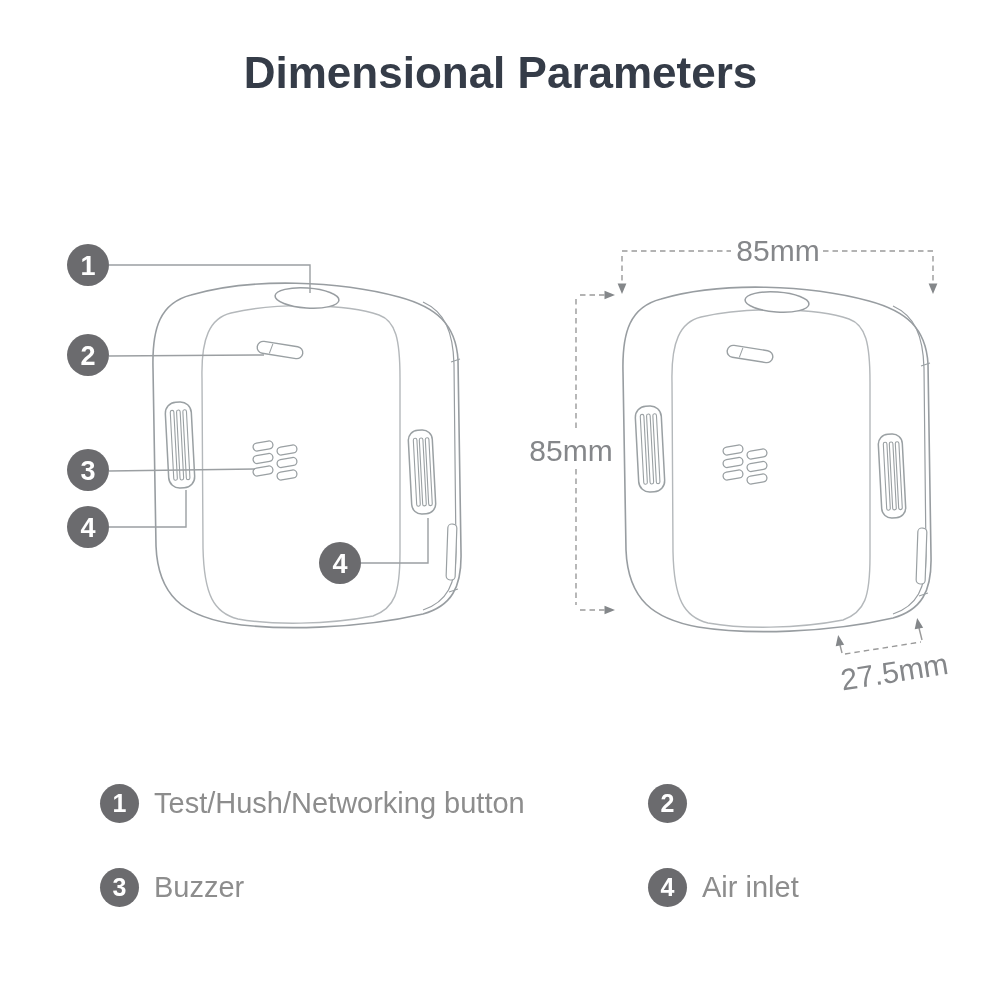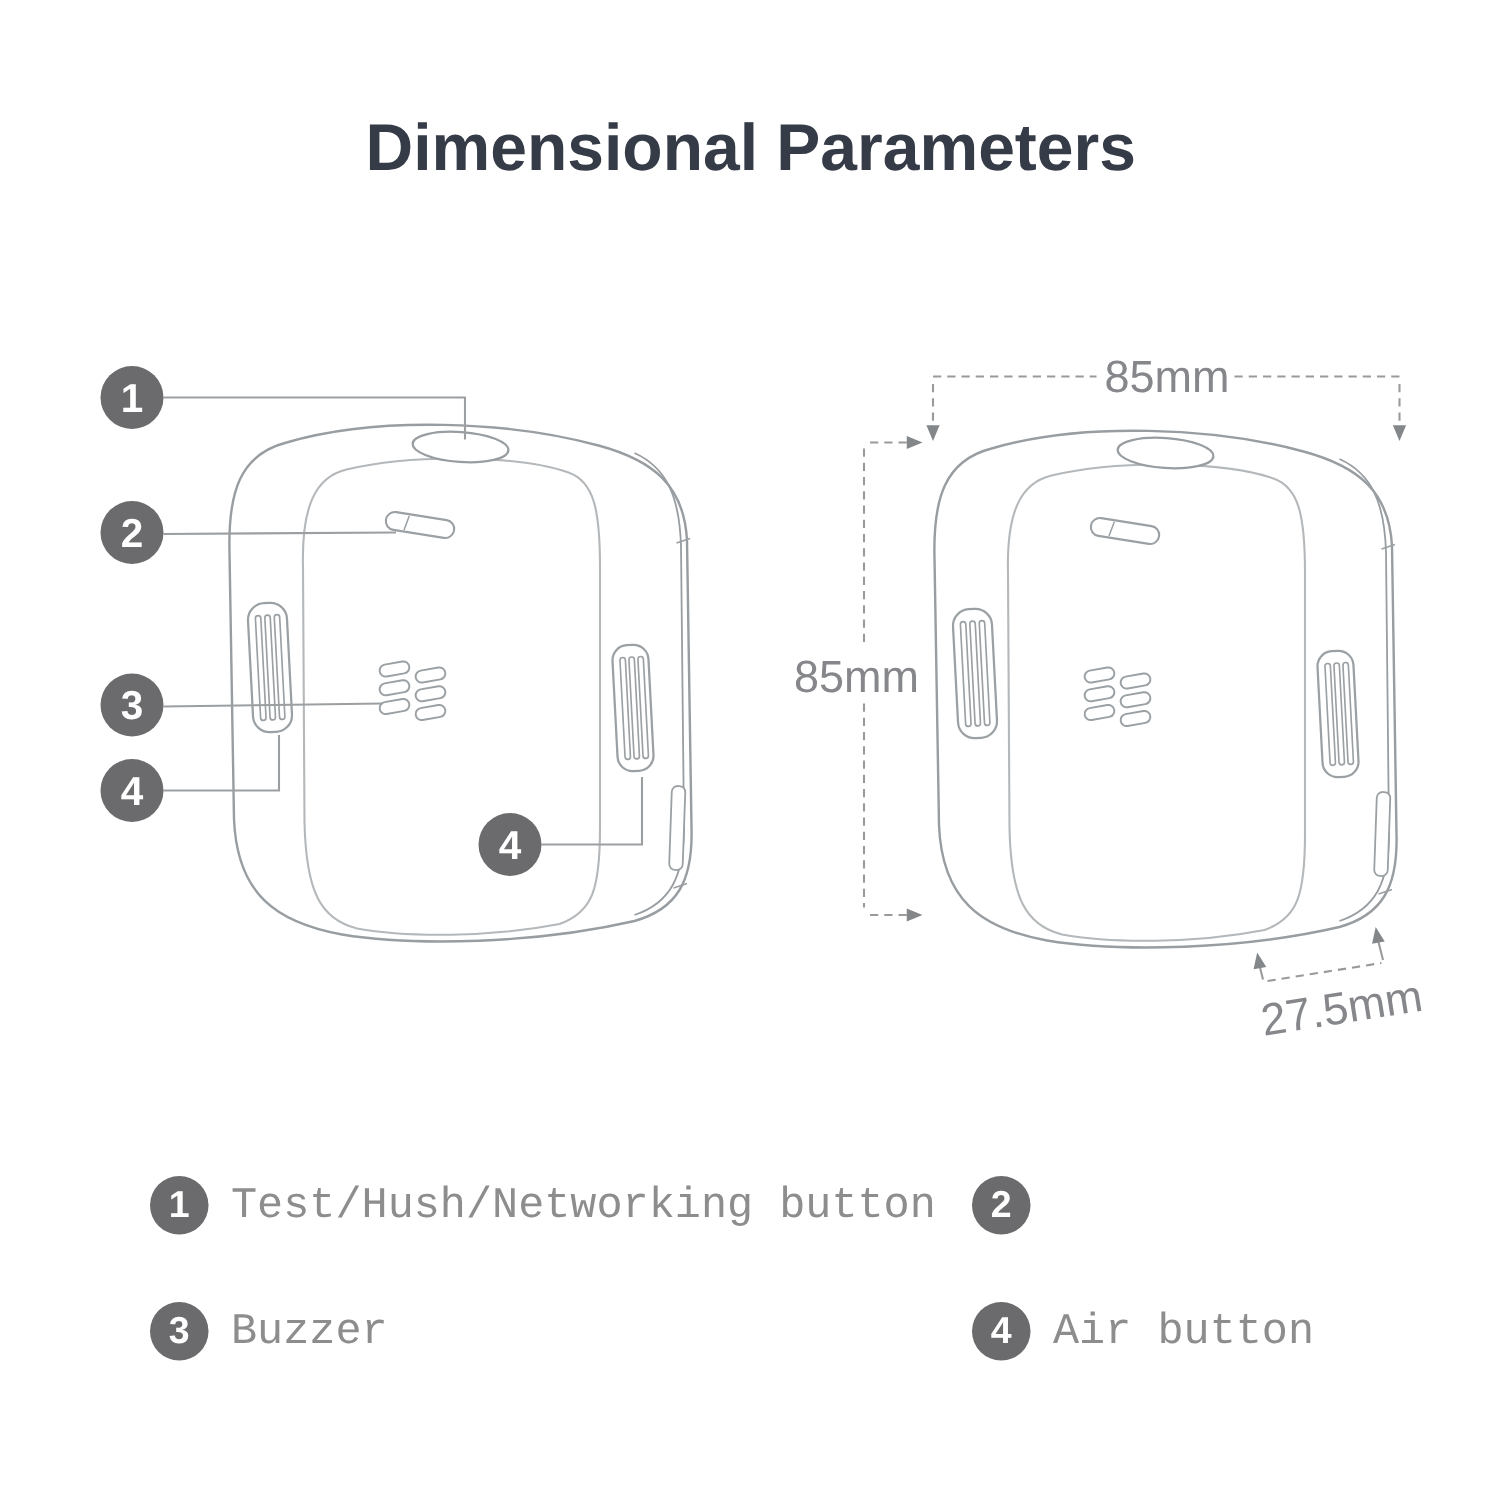--- a/index.html
+++ b/index.html
@@ -1,35 +1,35 @@
 <!DOCTYPE html>
 <html><head>
 <meta charset="utf-8">
 <style>
   html,body{margin:0;padding:0;background:#ffffff;}
   .page{
     position:relative;width:1001px;height:1001px;background:#ffffff;
     font-family:"Liberation Sans", sans-serif;overflow:hidden;
   }
   .page-title{
-    position:absolute;top:74px;left:0;width:1001px;margin:0;
+    position:absolute;top:48px;left:0;width:1001px;margin:0;
     text-align:center;font-size:44px;font-weight:bold;color:#353c48;
     letter-spacing:0px;
   }
   .diagram-svg{position:absolute;top:0;left:0;}
   .legend-item{
     position:absolute;display:flex;align-items:center;gap:15px;
   }
   .legend-badge{
     width:39px;height:39px;border-radius:50%;background:#6b6b6e;
     color:#ffffff;font-size:25px;font-weight:bold;
     display:flex;align-items:center;justify-content:center;flex:0 0 auto;
   }
   .legend-label{
-    font-size:29px;color:#8d8d8d;white-space:nowrap;font-family:Liberation Mono, monospace;
+    font-size:29px;color:#8d8d8d;white-space:nowrap;
   }
   .li-1{left:100px;top:784px;}
   .li-2{left:648px;top:784px;}
   .li-3{left:100px;top:868px;}
   .li-4{left:648px;top:868px;}
 </style>
 </head>
 <body>
 
 <div class="page">
@@ -164,17 +164,17 @@
     </div>
     <div class="legend-item li-2">
       <span class="legend-badge">2</span>
     </div>
     <div class="legend-item li-3">
       <span class="legend-badge">3</span>
       <span class="legend-label">Buzzer</span>
     </div>
     <div class="legend-item li-4">
       <span class="legend-badge">4</span>
-      <span class="legend-label">Air button</span>
+      <span class="legend-label">Air inlet</span>
     </div>
   </div>
 
 </div>
 
 </body></html>

